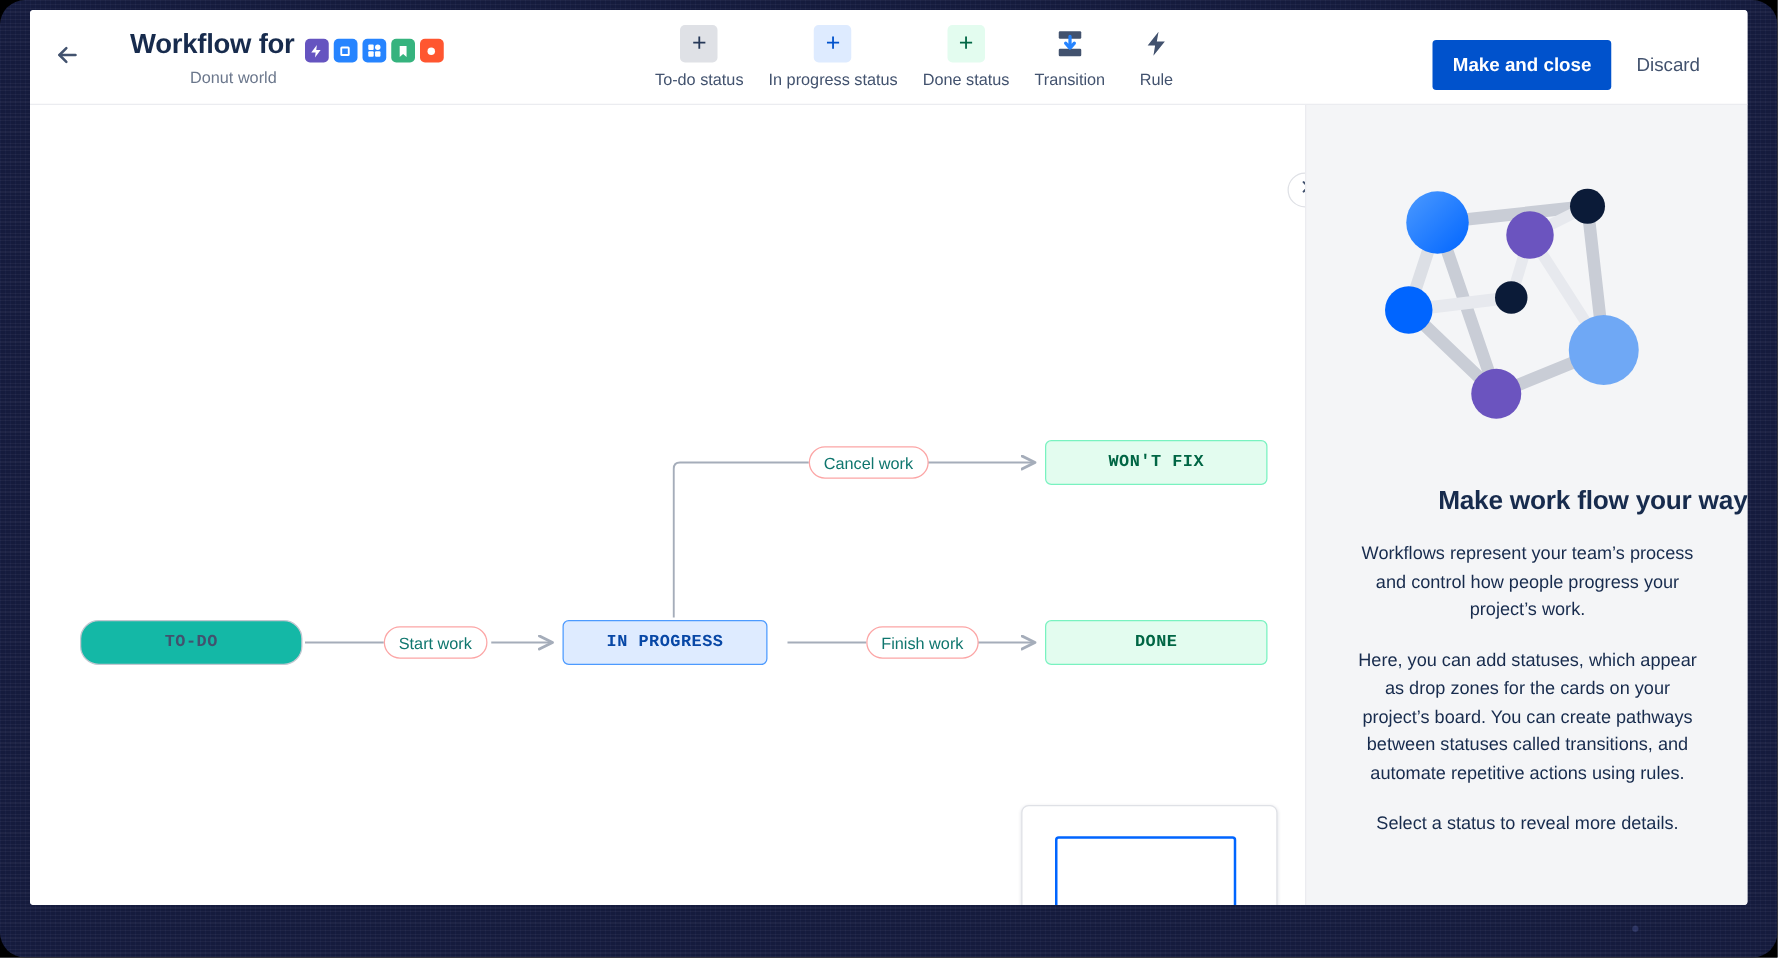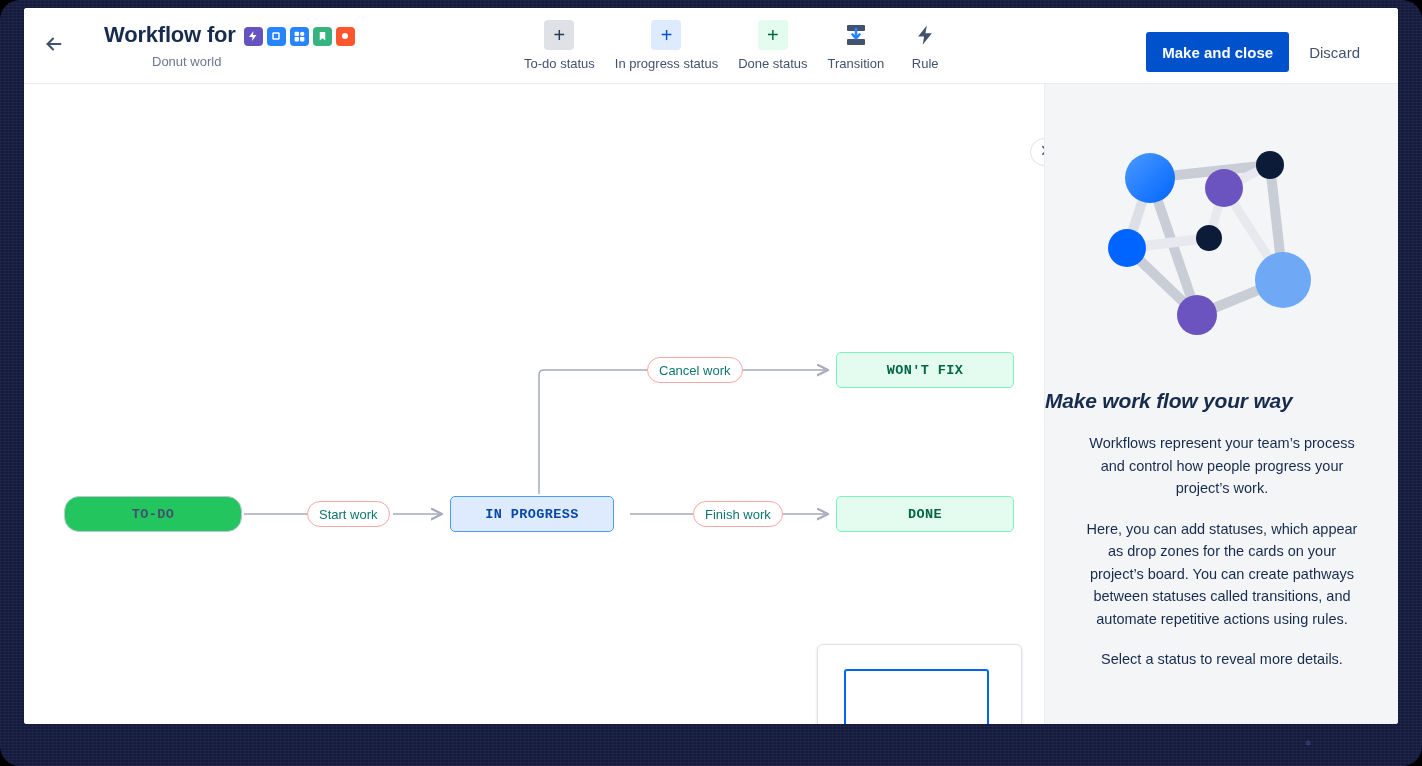--- a/index.html
+++ b/index.html
@@ -49,21 +49,21 @@
     background:#fff;
     border-bottom: 1px solid #ebecf0;
   }
   #back-btn {
     position: absolute; left: 12px; top: 20px;
     width: 36px; height: 36px;
     display:flex; align-items:center; justify-content:center;
     cursor: pointer; border-radius:4px;
   }
   .title-block { position:absolute; left:80px; top:12px; }
-  .title-row { display:flex; align-items:center; gap:8px; }
+  .title-row { display:flex; align-items:flex-end; gap:8px; }
   #wf-title {
     font-size: 22px; font-weight: 700; color:#172b4d;
     letter-spacing:-0.2px; line-height:30px;
   }
   .proj-icons { display:flex; gap:4px; align-items:center; margin-top:2px;}
   .pi {
     width:19px; height:19px; border-radius:4px;
     display:flex; align-items:center; justify-content:center;
   }
   .pi svg { display:block; }
@@ -129,21 +129,21 @@
     cursor:pointer; z-index:6;
   }
 
   
   .node {
     position:absolute; border-radius:5px; border:1px solid;
     display:flex; align-items:center; justify-content:center;
     font-size:13.5px; font-weight:700; letter-spacing:.4px;
     cursor:pointer; user-select:none;font-family:Liberation Mono, monospace;
   }
-  .node.todo  { background:#22c55e; border-color:#c1c7d0; color:#42526e;border-radius:15px; }
+  .node.todo  { background:#14b8a6; border-color:#c1c7d0; color:#42526e;border-radius:15px; }
   .node.prog  { background:#deebff; border-color:#4c9aff; color:#0747a6; }
   .node.done  { background:#e3fcef; border-color:#79f2c0; color:#006644; }
 
   .pill {
     position:absolute; height:26px; padding:0 11px;
     background:#fff; border:1px solid #fca5a5; border-radius:13px;
     display:flex; align-items:center; justify-content:center;
     font-size:13px; color:#0f766e; white-space:nowrap; cursor:pointer;
     z-index:3;
   }
@@ -159,22 +159,22 @@
   #mm-view {
     position:absolute; left:26px; top:24px;
     width:145px; height:75px;
     border:2px solid #0065ff; border-radius:3px;
     background:transparent; cursor:move;
   }
 
   
   #graphic { position:absolute; left:50%; transform:translateX(-50%); top:46px; }
   #side-title {
-    position:absolute; top:305px; width:100%; text-align:left;
-    font-size:21px; font-weight:700; color:#172b4d; letter-spacing:-.2px;font-style:italic;
+    position:absolute; top:305px; width:100%; text-align:right;
+    font-size:21px; font-weight:700; color:#172b4d; letter-spacing:-.2px;
   }
   #side-paras {
     position:absolute; top:348px; left:37px; width:280px;
     text-align:center; font-size:14.5px; color:#172b4d; line-height:22.5px;
   }
   #side-paras p { margin:0 0 18px 0; }
   #side-paras p:last-child { margin-bottom:0; }
 </style>
 </head>
 <body>

